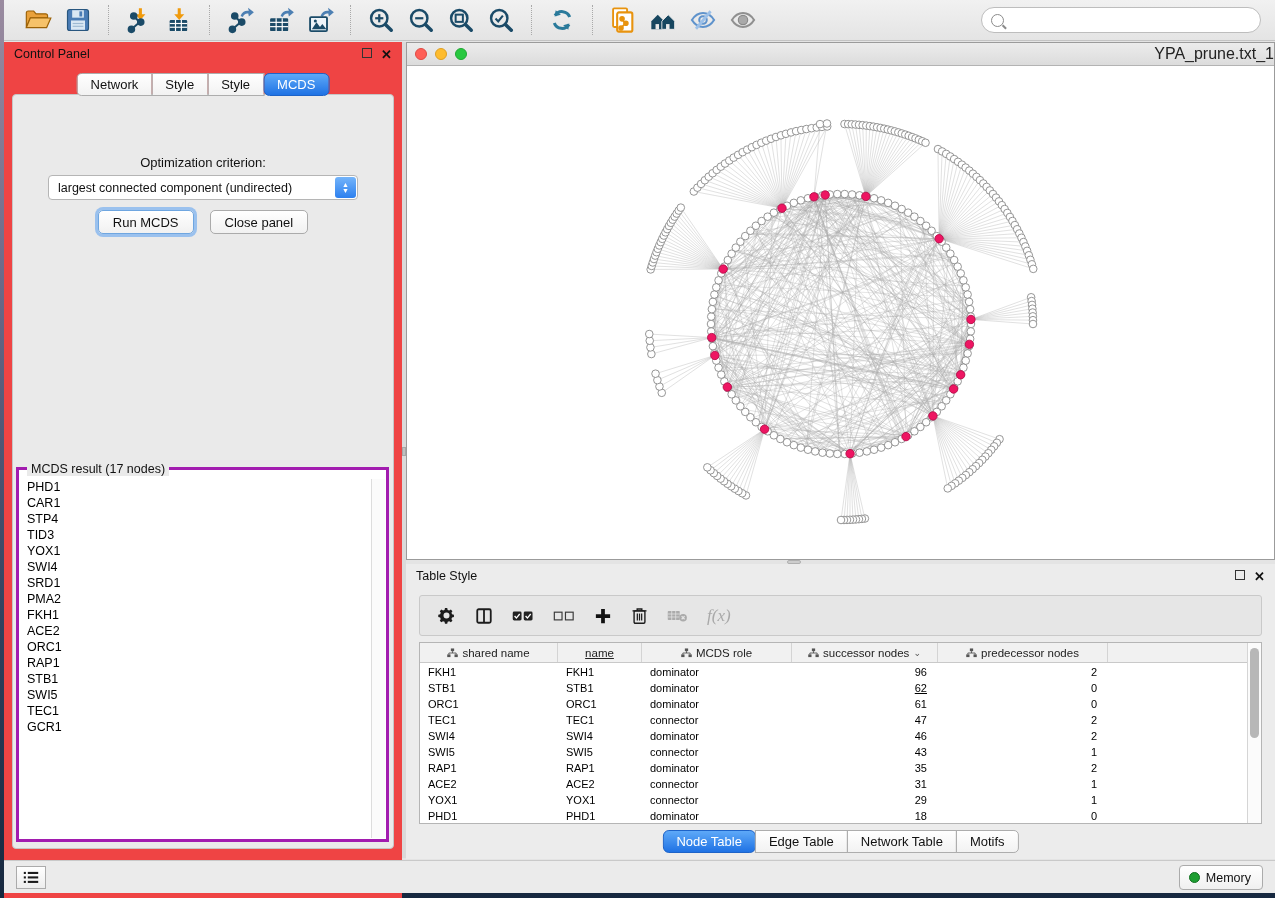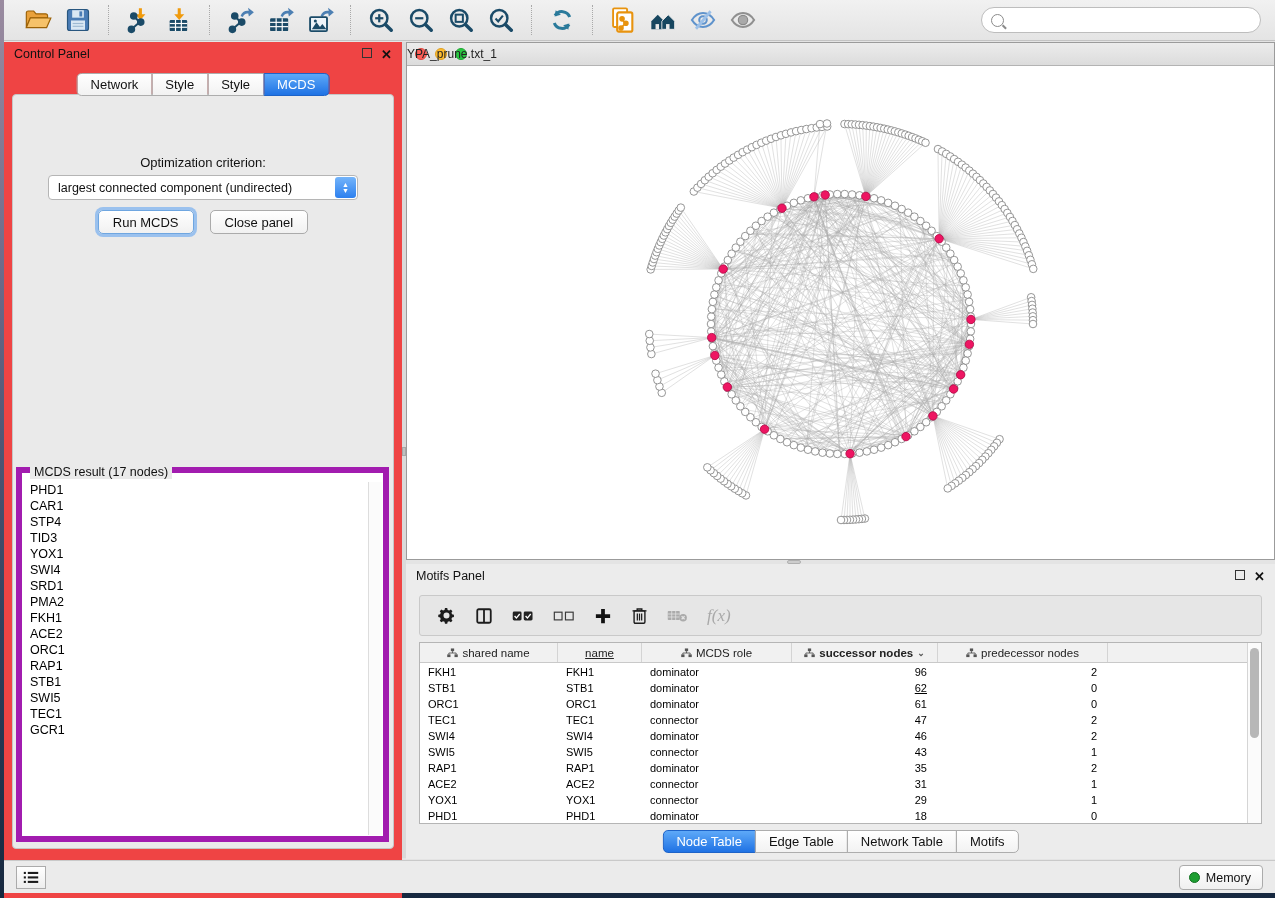--- a/index.html
+++ b/index.html
@@ -26,42 +26,42 @@
   .float-glyph { display:inline-block; width:10px; height:10px; border:1.4px solid #333; }
   .close-glyph { font-weight:bold; font-size:13px; color:#111; }
 
   
   .control-panel { position:absolute; left:0; top:42px; width:398px; height:890px; background:#ef4444; }
   .cp-pane { position:absolute; left:8px; top:52px; width:382px; height:755px; background:#eaeaea; border:1px solid #c6c6c6; border-radius:4px; }
   .seg { position:absolute; display:inline-flex; }
   .seg .seg-btn { height:23px; padding:0 13px; font-size:13px; color:#111; background:linear-gradient(#ffffff,#f2f2f2); border:1px solid #adadad; margin-left:-1px; display:flex; align-items:center; }
   .seg .seg-btn:first-child { border-radius:5px 0 0 5px; margin-left:0; }
   .seg .seg-btn:last-child { border-radius:0 5px 5px 0; }
-  .seg .seg-btn.sel { background:linear-gradient(#5ea9f8,#1f72e4); color:#fff; border-color:#1d63c8; }
+  .seg .seg-btn.sel { background:linear-gradient(#5ea9f8,#1f72e4); color:#fff; border-color:#1d63c8;border-radius:6px; }
   .cp-tabs { top:31px; left:50%; transform:translateX(-50%); }
 
   .opt-label { position:absolute; top:113px; width:100%; text-align:center; font-size:13px; color:#111; }
   .selectbox { position:absolute; top:133px; left:44px; width:310px; height:25px; background:#fff; border:1px solid #b5b5b5; border-radius:4px; display:flex; align-items:center; padding-left:9px; font-size:12.5px; color:#111; }
   .selectbox .stepper { position:absolute; right:1px; top:1px; width:21px; height:21px; border-radius:3px; background:linear-gradient(#74b4fa,#2c80ef); display:flex; flex-direction:column; align-items:center; justify-content:center; color:#fff; }
   .selectbox .stepper span { font-size:7px; line-height:6px; }
   .btnrow { position:absolute; top:168px; width:100%; display:flex; justify-content:center; gap:16px; }
   .mac-btn { height:24px; padding:0 14px; background:linear-gradient(#ffffff,#f1f1f1); border:1px solid #ababab; border-radius:5px; font-size:13px; color:#111; display:flex; align-items:center; }
   .mac-btn.focus { box-shadow:0 0 0 3px rgba(100,165,240,.6); border-color:#6fa6e0; }
 
-  .mcds-box { position:absolute; left:12px; top:425px; width:373px; height:375px; border:6px solid #a21caf; background:#fff; }
+  .mcds-box { position:absolute; left:12px; top:425px; width:373px; height:375px; border:3px solid #a21caf; background:#fff; }
   .mcds-legend { position:absolute; top:-8px; left:8px; background:#eaeaea; padding:0 4px; font-size:12.5px; color:#111; }
   .mcds-list { position:absolute; left:1px; top:9px; right:15px; bottom:1px; overflow:hidden; }
   .mcds-list div { font-size:12.5px; line-height:16px; padding-left:7px; color:#000; }
   .mcds-scroll { position:absolute; top:9px; right:1px; width:14px; bottom:1px; background:#fbfbfb; border-left:1px solid #ddd; }
 
   
   .net-window { position:absolute; left:402px; top:42px; width:869px; height:518px; background:#fff; border:1px solid #9b9b9b; }
   .net-titlebar { position:absolute; left:0; top:0; width:100%; height:23px; background:linear-gradient(#ececec,#dcdcdc); border-bottom:1px solid #b3b3b3; display:flex; align-items:center; }
   .tl { width:12px; height:12px; border-radius:50%; margin-left:8px; }
-  .net-title { position:absolute; width:100%; text-align:left; font-size:12px; color:#222; }
+  .net-title { position:absolute; width:100%; text-align:right; font-size:16px; color:#222; }
   .net-canvas { position:absolute; left:0; top:23px; width:867px; height:493px; background:#fff; }
 
   
   .vsplit { position:absolute; left:398px; top:42px; width:4px; height:816px; background:#dadada; }
   .vsplit .grip { position:absolute; top:405px; left:0; width:4px; height:9px; background:#bfbfbf; border:1px solid #a7a7a7; }
   .hsplit-grip { position:absolute; left:783px; top:560px; width:14px; height:4px; background:#cdcdcd; border:1px solid #b0b0b0; border-radius:2px; }
 
   
   .table-panel { position:absolute; left:402px; top:564px; width:869px; height:295px; background:#ececec; }
   .tp-toolbar { position:absolute; left:13px; top:31px; width:843px; height:41px; background:#e6e6e6; border:1px solid #c9c9c9; border-radius:3px; display:flex; align-items:center; gap:19px; padding-left:17px; }
@@ -1215,21 +1215,21 @@
           <circle cx="499" cy="370.583302491977" r="4.2" fill="#ee1562" stroke="#b70d4b" stroke-width="0.9"></circle>
           <circle cx="357.5879172019785" cy="363.1722092687432" r="4.2" fill="#ee1562" stroke="#b70d4b" stroke-width="0.9"></circle>
           <circle cx="443.0683415867363" cy="387.6833265337772" r="4.2" fill="#ee1562" stroke="#b70d4b" stroke-width="0.9"></circle>
         </svg></div>
   </div>
 
   <div class="hsplit-grip"></div>
 
   <div class="table-panel">
     <div class="panel-title">
-      <span>Motifs Panel</span>
+      <span>Table Style</span>
       <span class="spacer"></span>
       <span class="wbtn"><span class="float-glyph"></span></span>
       <span class="wbtn close-glyph">✕</span>
     </div>
 
     <div class="tp-toolbar">
       <span class="icon">
         <svg width="19" height="19" viewBox="0 0 24 24">
           <path fill="#1d1d1d" d="M12 8.2A3.8 3.8 0 1 0 12 15.8 3.8 3.8 0 0 0 12 8.2zm9.4 5.7l-2.4.6a7.3 7.3 0 0 1-.8 1.9l1.3 2.1-2 2-2.1-1.3a7.3 7.3 0 0 1-1.9.8l-.6 2.4h-2.8l-.6-2.4a7.3 7.3 0 0 1-1.9-.8L5.5 20.5l-2-2 1.3-2.1a7.3 7.3 0 0 1-.8-1.9l-2.4-.6v-2.8l2.4-.6a7.3 7.3 0 0 1 .8-1.9L3.5 6.5l2-2 2.1 1.3a7.3 7.3 0 0 1 1.9-.8l.6-2.4h2.8l.6 2.4a7.3 7.3 0 0 1 1.9.8l2.1-1.3 2 2-1.3 2.1a7.3 7.3 0 0 1 .8 1.9l2.4.6z"></path>
           <circle cx="12" cy="12" r="2.2" fill="#e6e6e6"></circle>
@@ -1308,21 +1308,21 @@
             <svg width="11" height="10" viewBox="0 0 12 11">
               <g fill="#555">
                 <rect x="4.2" y="0.5" width="3.6" height="3"></rect>
                 <rect x="0.2" y="7" width="3.6" height="3"></rect>
                 <rect x="8.2" y="7" width="3.6" height="3"></rect>
               </g>
               <path d="M6 3.5v2M2 7V5.5h8V7" stroke="#555" fill="none" stroke-width="1"></path>
             </svg>
             <span>MCDS role</span>
           </div>
-          <div class="th" style="width: 146px; font-weight: bold;">
+          <div class="th" style="width: 146px;">
             <svg width="11" height="10" viewBox="0 0 12 11">
               <g fill="#555">
                 <rect x="4.2" y="0.5" width="3.6" height="3"></rect>
                 <rect x="0.2" y="7" width="3.6" height="3"></rect>
                 <rect x="8.2" y="7" width="3.6" height="3"></rect>
               </g>
               <path d="M6 3.5v2M2 7V5.5h8V7" stroke="#555" fill="none" stroke-width="1"></path>
             </svg>
             <span>successor nodes</span>
             <span class="sortglyph">⌄</span>

